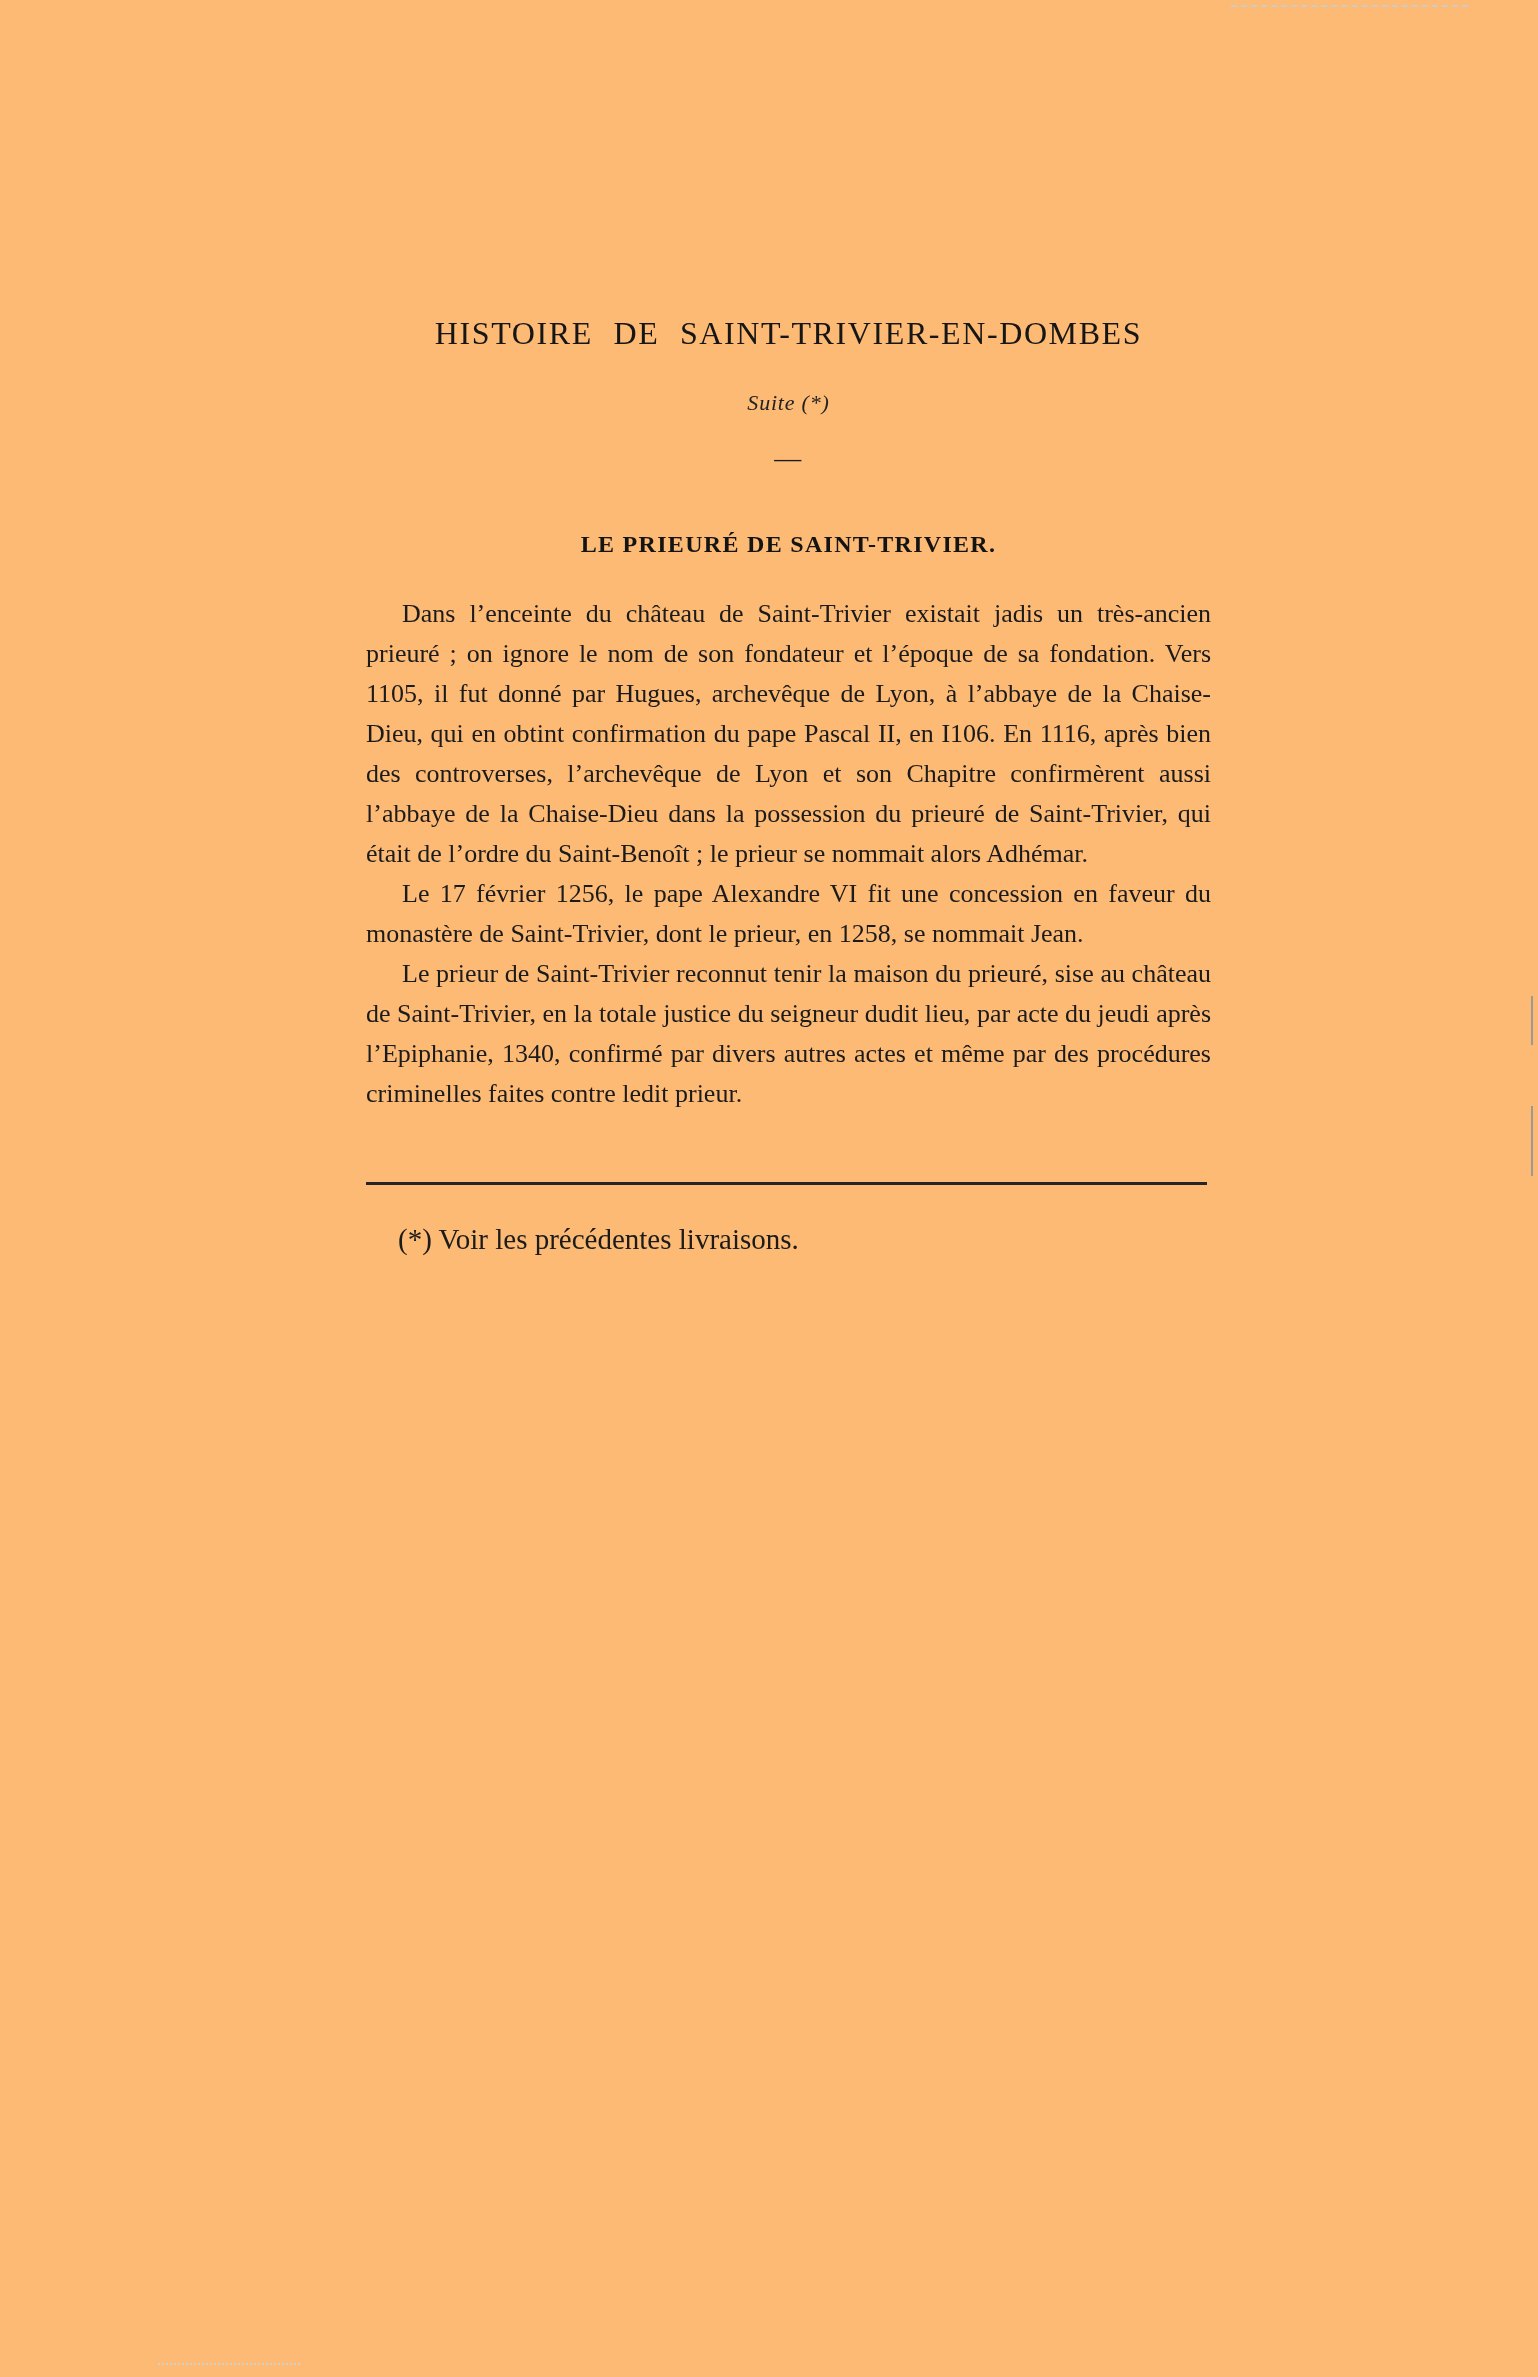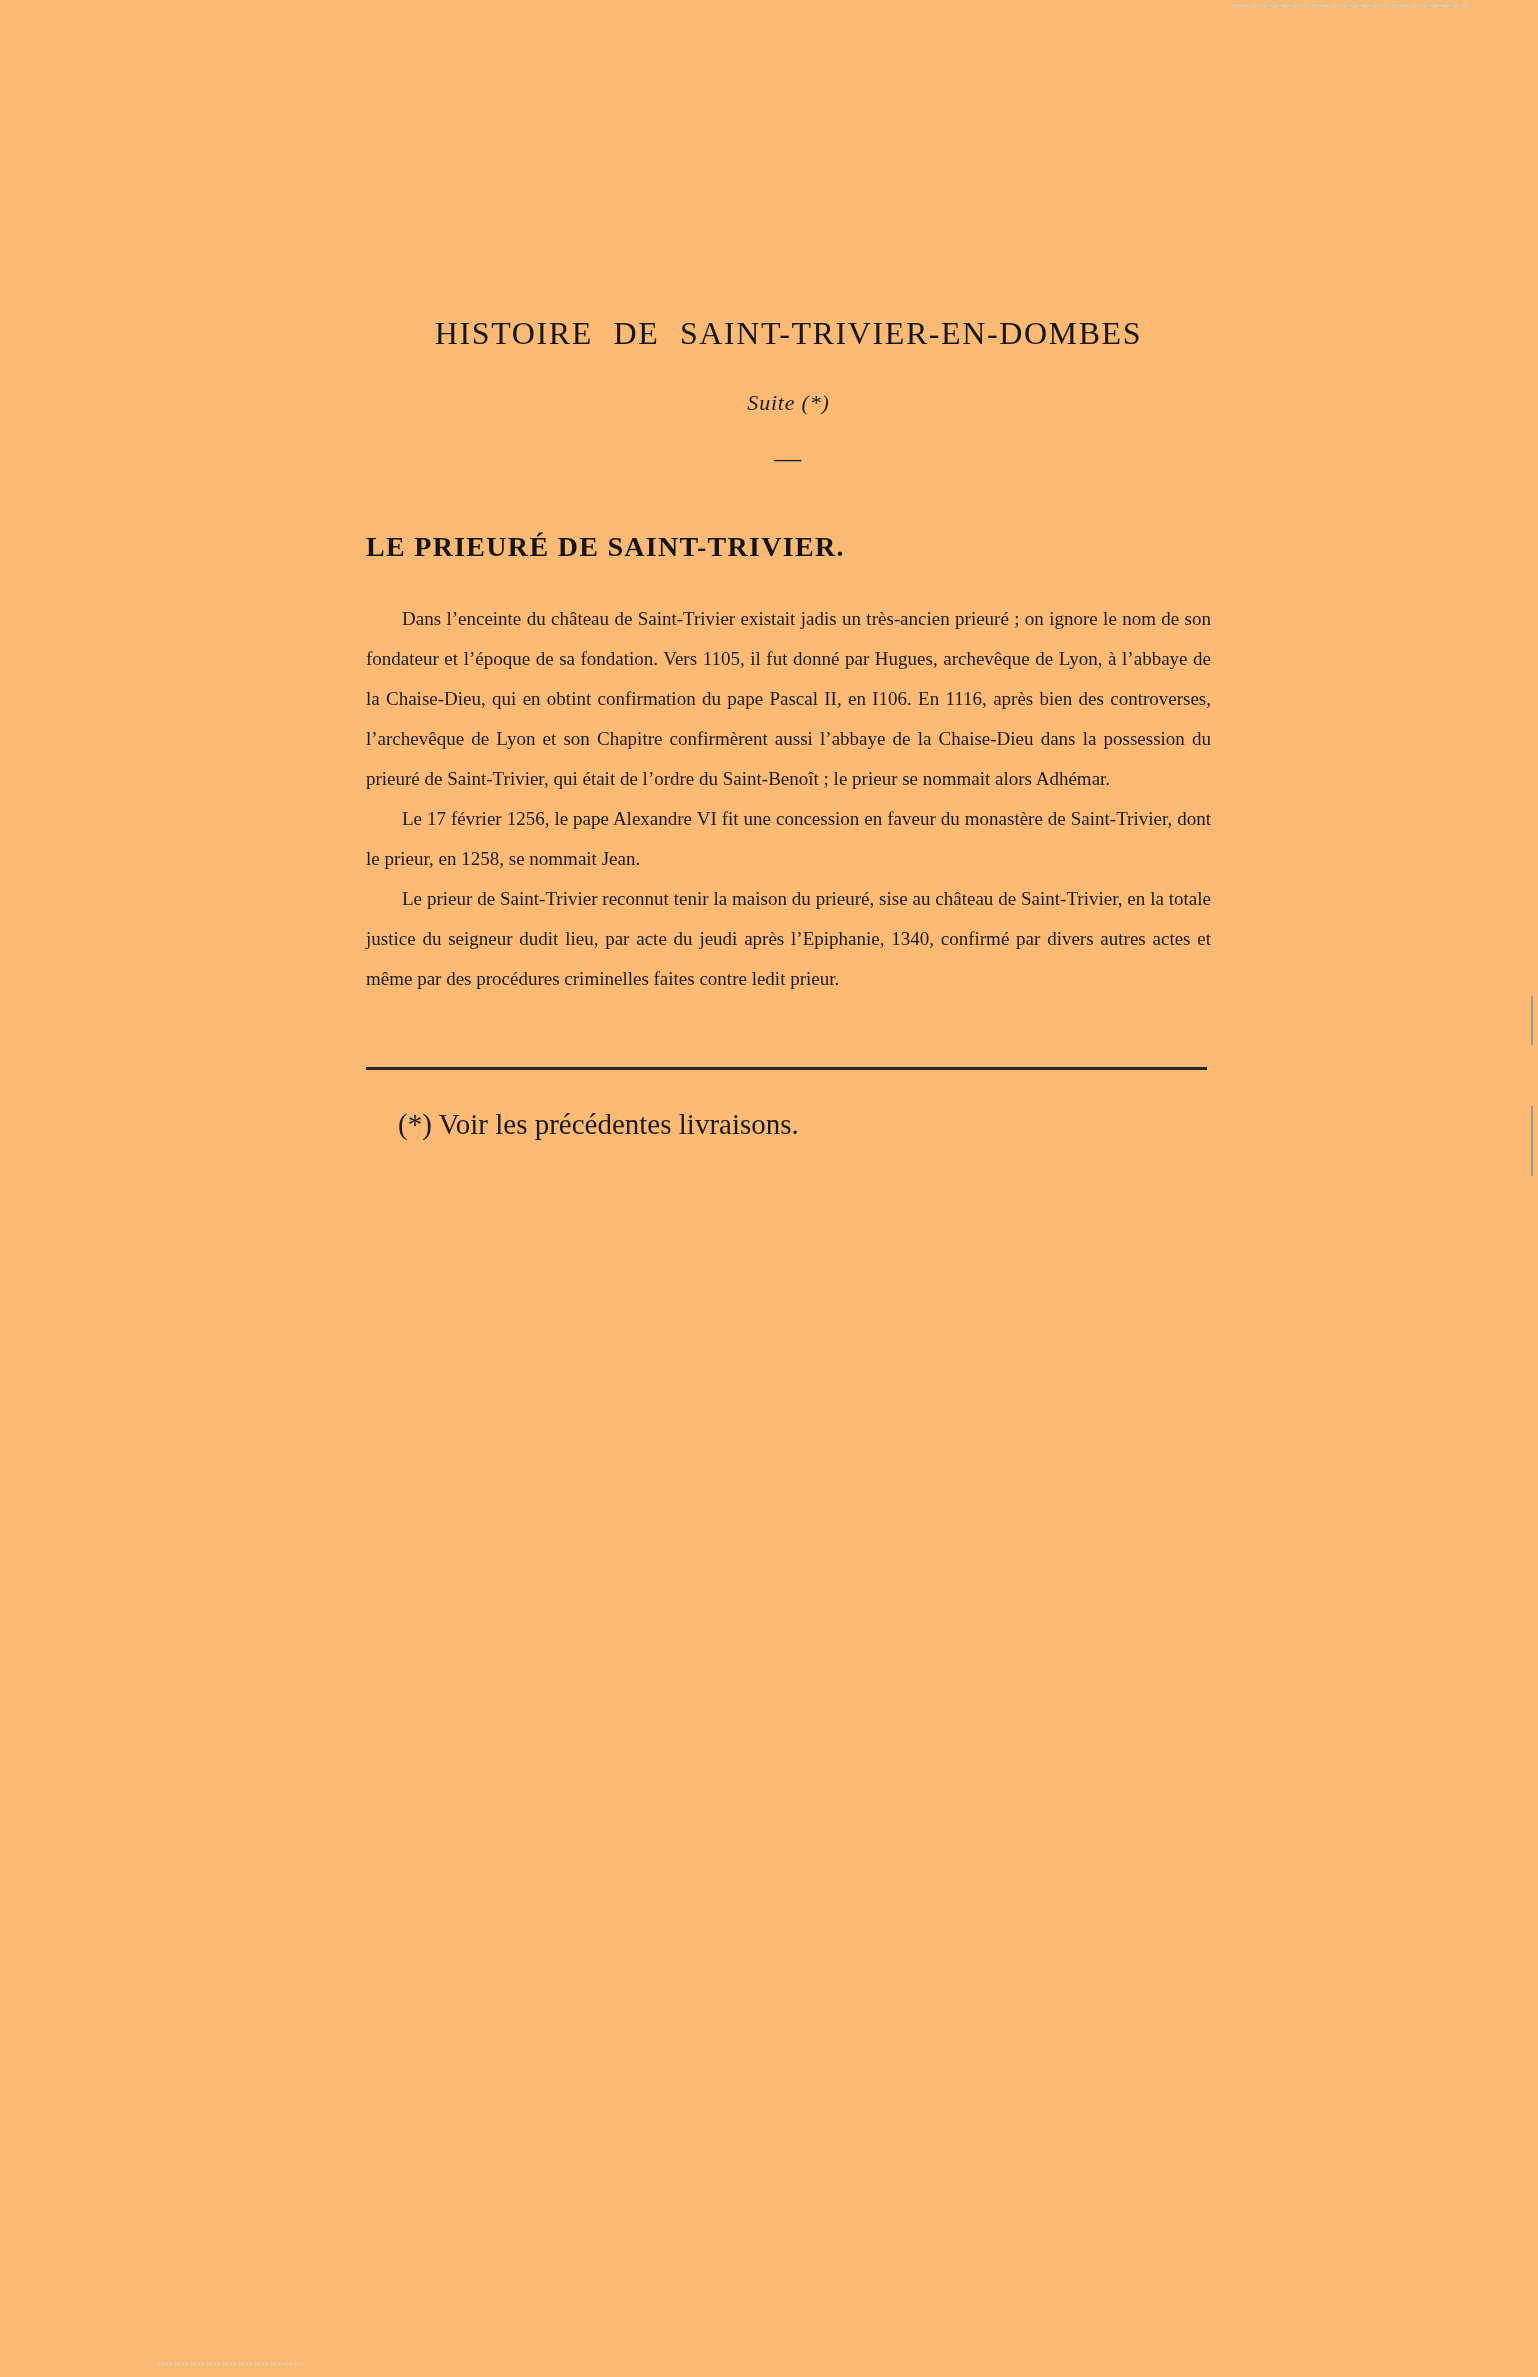--- a/index.html
+++ b/index.html
@@ -44,29 +44,29 @@
   }
   .separator {
     margin-top: 27px;
     text-align: center;
     font-size: 27px;
     letter-spacing: 1.6px;
     color: #1c1c1c;
   }
   .section-heading {
     margin: 57px 0 0 0;
-    text-align: left;
-    font-size: 28px;
+    text-align: center;
+    font-size: 24px;
     font-weight: bold;
     letter-spacing: 1.3px;
     color: #141414;
   }
   .body-para {
     margin: 0;
-    font-size: 19px;
+    font-size: 26px;
     line-height: 40px;
     text-align: justify;
     text-indent: 36px;
     color: #1b1b1b;
   }
   .body-para.first {
     margin-top: 36px;
   }
   .footnote-rule {
     margin-top: 68px;

